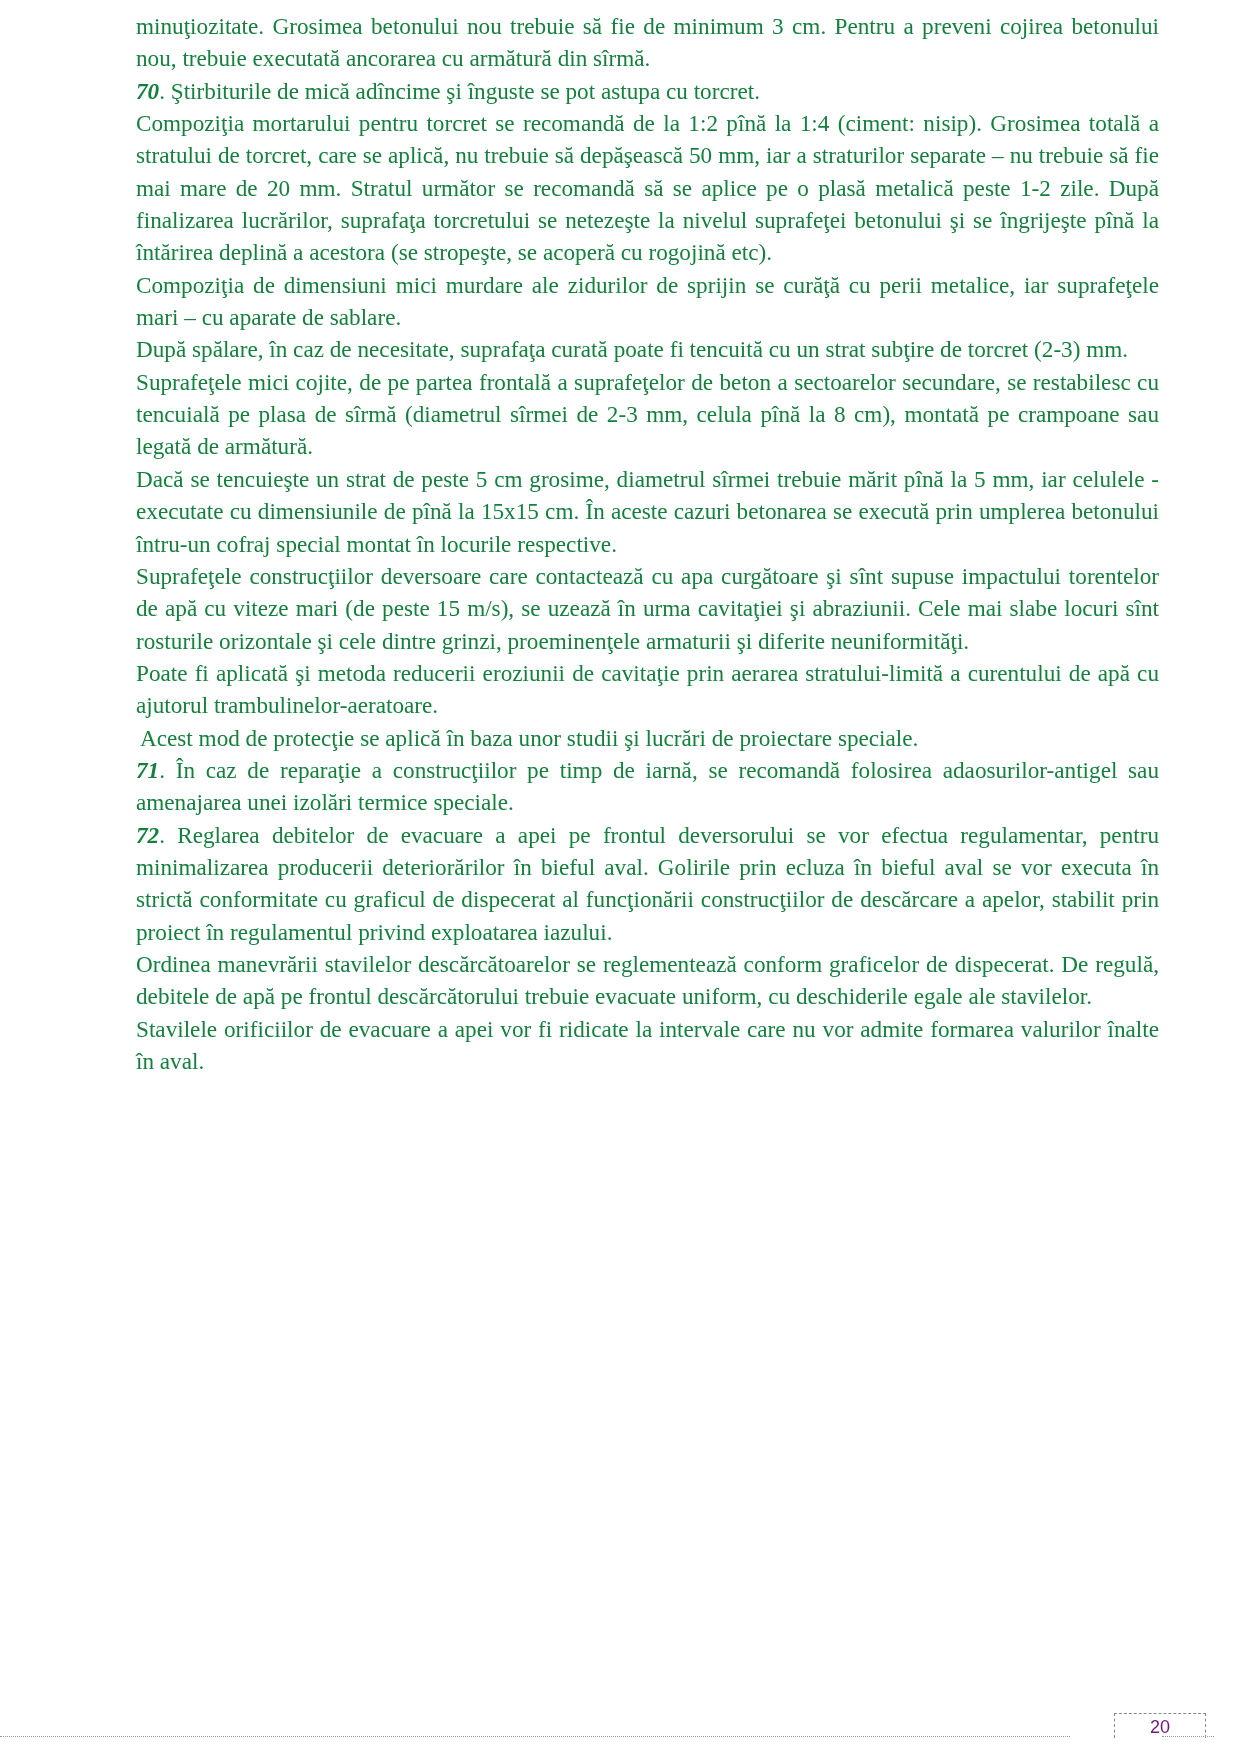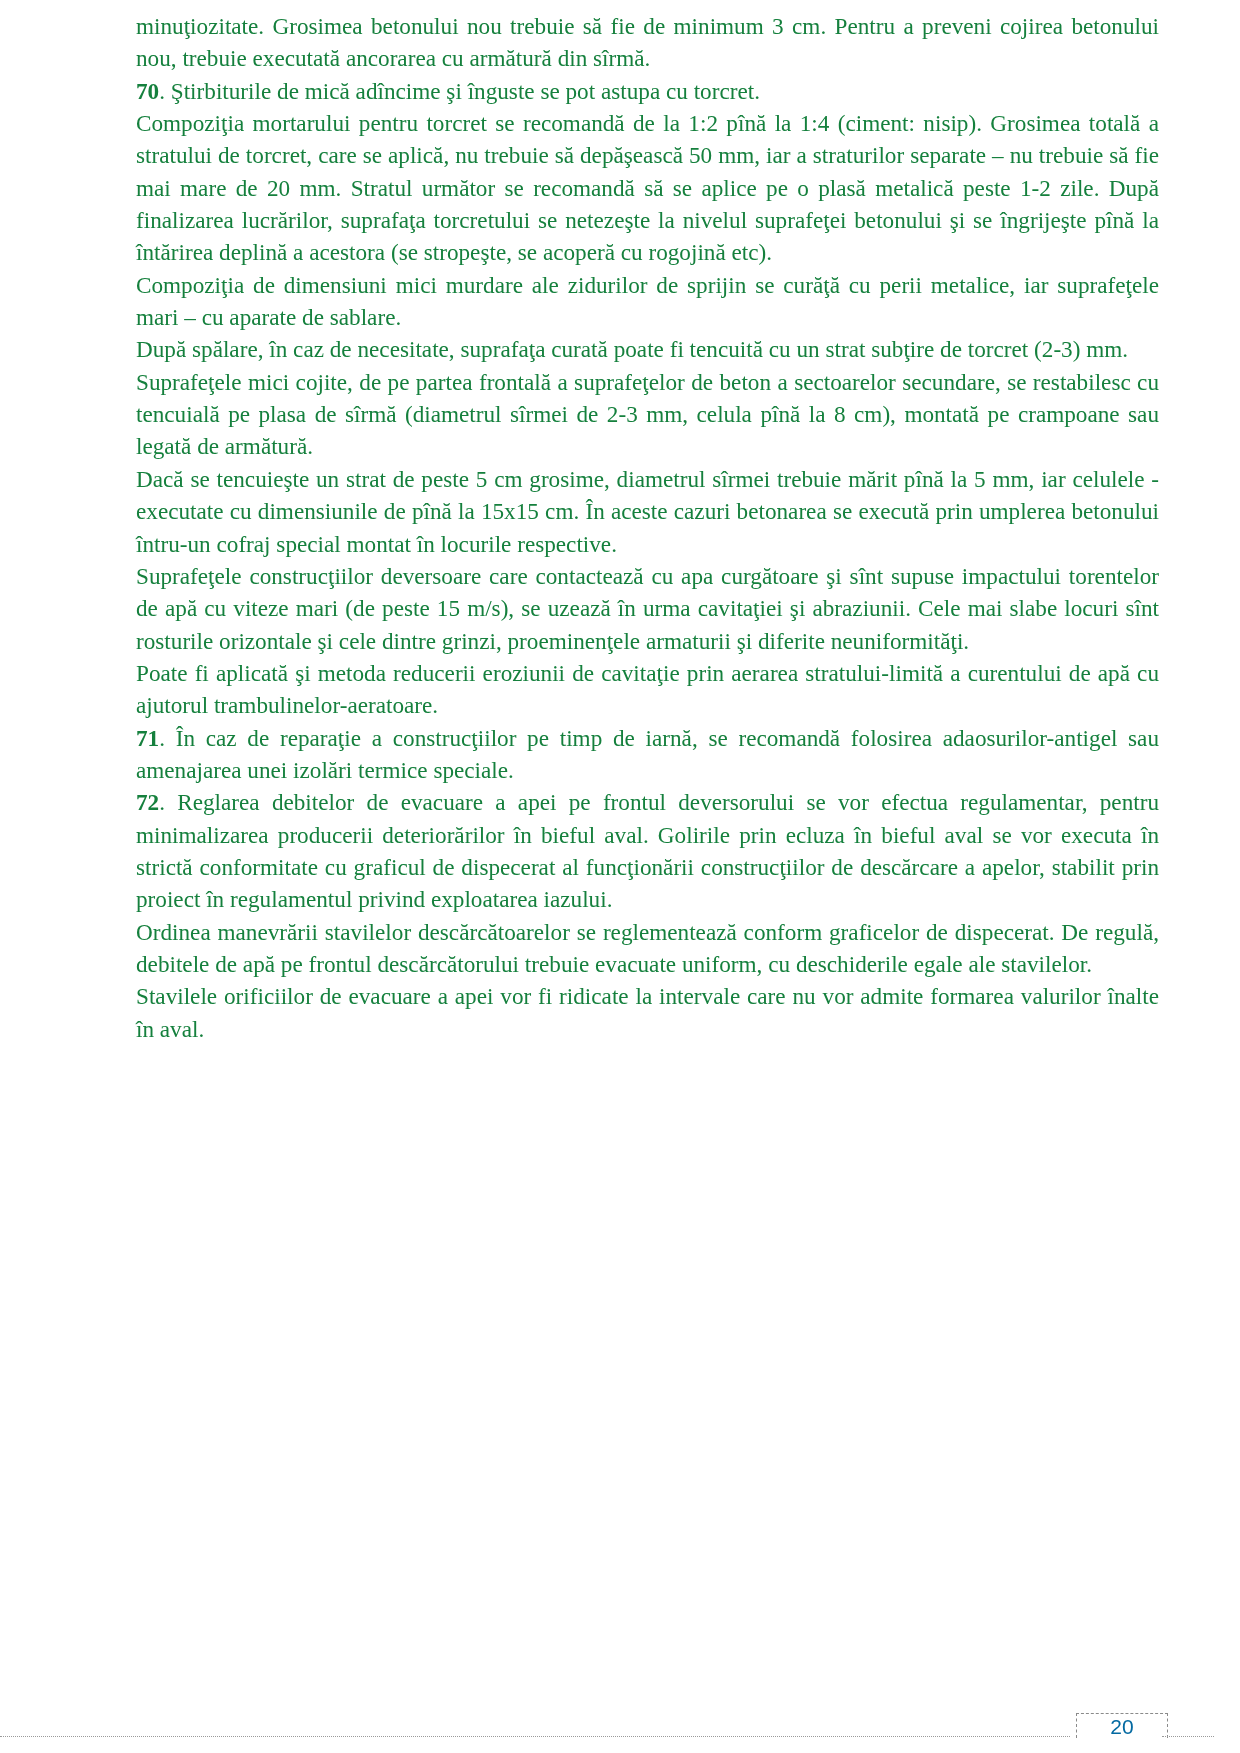--- a/index.html
+++ b/index.html
@@ -4,49 +4,50 @@
 <style>
   html, body { margin: 0; padding: 0; background: #ffffff; }
   body { width: 1240px; height: 1753px; position: relative; overflow: hidden; }
   .page {
     position: absolute; left: 136px; top: 10px; width: 1023px;
     font-family: "Liberation Serif", serif;
     font-size: 23.2px; line-height: 32.35px; color: #15803d;
   }
   .para { margin: 0; text-align: justify; }
   .para.indent1 { text-indent: 4px; }
-  .num { font-weight: bold; }
+  .num { font-weight: bold; font-style: italic; }
   .footer-line {
     position: absolute; left: 0; top: 1736px; width: 1070px; height: 0;
     border-top: 1px dotted #9a9a9a;
   }
   .footer-line-right {
     position: absolute; left: 1162px; top: 1736px; width: 52px; height: 0;
     border-top: 1px dotted #9a9a9a;
   }
   .page-box {
-    position: absolute; left: 1076px; top: 1713px; width: 90px; height: 24px;
+    position: absolute; left: 1114px; top: 1713px; width: 90px; height: 24px;
     border-top: 1px dashed #8a8a8a; border-left: 1px dashed #8a8a8a; border-right: 1px dashed #8a8a8a;
-    font-family: "Liberation Sans", sans-serif; font-size: 21px; color: #0369a1;
+    font-family: "Liberation Sans", sans-serif; font-size: 18px; color: #701a75;
     text-align: center; line-height: 26px;
   }
 </style>
 </head>
 <body>
 
 <div class="page">
   <p class="para"><span class="num"></span><span>minuţiozitate. Grosimea betonului nou trebuie să fie de minimum 3 cm. Pentru a preveni cojirea betonului nou, trebuie executată ancorarea cu armătură din sîrmă.</span></p>
   <p class="para"><span class="num">70</span><span>. Ştirbiturile de mică adîncime şi înguste se pot astupa cu torcret.</span></p>
   <p class="para"><span class="num"></span><span>Compoziţia mortarului pentru torcret se recomandă de la 1:2 pînă la 1:4 (ciment: nisip). Grosimea totală a stratului de torcret, care se aplică, nu trebuie să depăşească 50 mm, iar a straturilor separate – nu trebuie să fie mai mare de 20 mm. Stratul următor se recomandă să se aplice pe o plasă metalică peste 1-2 zile. După finalizarea lucrărilor, suprafaţa torcretului se netezeşte la nivelul suprafeţei betonului şi se îngrijeşte pînă la întărirea deplină a acestora (se stropeşte, se acoperă cu rogojină etc).</span></p>
   <p class="para"><span class="num"></span><span>Compoziţia de dimensiuni mici murdare ale zidurilor de sprijin se curăţă cu perii metalice, iar suprafeţele mari – cu aparate de sablare.</span></p>
   <p class="para"><span class="num"></span><span>După spălare, în caz de necesitate, suprafaţa curată poate fi tencuită cu un strat subţire de torcret (2-3) mm.</span></p>
   <p class="para"><span class="num"></span><span>Suprafeţele mici cojite, de pe partea frontală a suprafeţelor de beton a sectoarelor secundare, se restabilesc cu tencuială pe plasa de sîrmă (diametrul sîrmei de 2-3 mm, celula pînă la 8 cm), montată pe crampoane sau legată de armătură.</span></p>
   <p class="para"><span class="num"></span><span>Dacă se tencuieşte un strat de peste 5 cm grosime, diametrul sîrmei trebuie mărit pînă la 5 mm, iar celulele - executate cu dimensiunile de pînă la 15x15 cm. În aceste cazuri betonarea se execută prin umplerea betonului întru-un cofraj special montat în locurile respective.</span></p>
   <p class="para"><span class="num"></span><span>Suprafeţele construcţiilor deversoare care contactează cu apa curgătoare şi sînt supuse impactului torentelor de apă cu viteze mari (de peste 15 m/s), se uzează în urma cavitaţiei şi abraziunii. Cele mai slabe locuri sînt rosturile orizontale şi cele dintre grinzi, proeminenţele armaturii şi diferite neuniformităţi.</span></p>
   <p class="para"><span class="num"></span><span>Poate fi aplicată şi metoda reducerii eroziunii de cavitaţie prin aerarea stratului-limită a curentului de apă cu ajutorul trambulinelor-aeratoare.</span></p>
+  <p class="para indent1"><span class="num"></span><span>Acest mod de protecţie se aplică în baza unor studii şi lucrări de proiectare speciale.</span></p>
   <p class="para"><span class="num">71</span><span>. În caz de reparaţie a construcţiilor pe timp de iarnă, se recomandă folosirea adaosurilor-antigel sau amenajarea unei izolări termice speciale.</span></p>
   <p class="para"><span class="num">72</span><span>. Reglarea debitelor de evacuare a apei pe frontul deversorului se vor efectua regulamentar, pentru minimalizarea producerii deteriorărilor în bieful aval. Golirile prin ecluza în bieful aval se vor executa în strictă conformitate cu graficul de dispecerat al funcţionării construcţiilor de descărcare a apelor, stabilit prin proiect în regulamentul privind exploatarea iazului.</span></p>
   <p class="para"><span class="num"></span><span>Ordinea manevrării stavilelor descărcătoarelor se reglementează conform graficelor de dispecerat. De regulă, debitele de apă pe frontul descărcătorului trebuie evacuate uniform, cu deschiderile egale ale stavilelor.</span></p>
   <p class="para"><span class="num"></span><span>Stavilele orificiilor de evacuare a apei vor fi ridicate la intervale care nu vor admite formarea valurilor înalte în aval.</span></p>
 </div>
 
 <div class="footer-line"></div>
 <div class="page-box">20</div>
 <div class="footer-line-right"></div>
 

